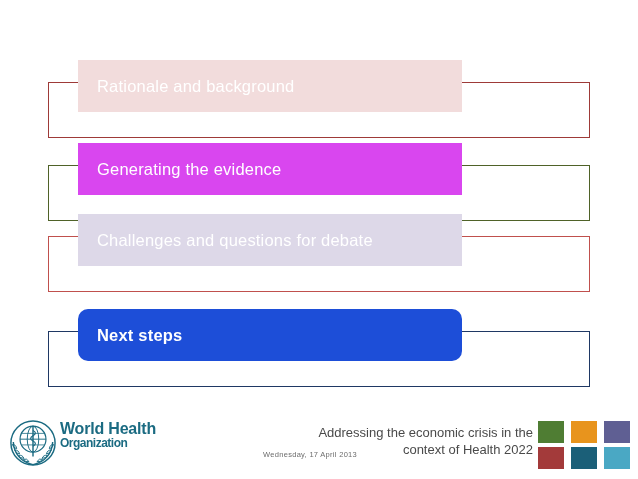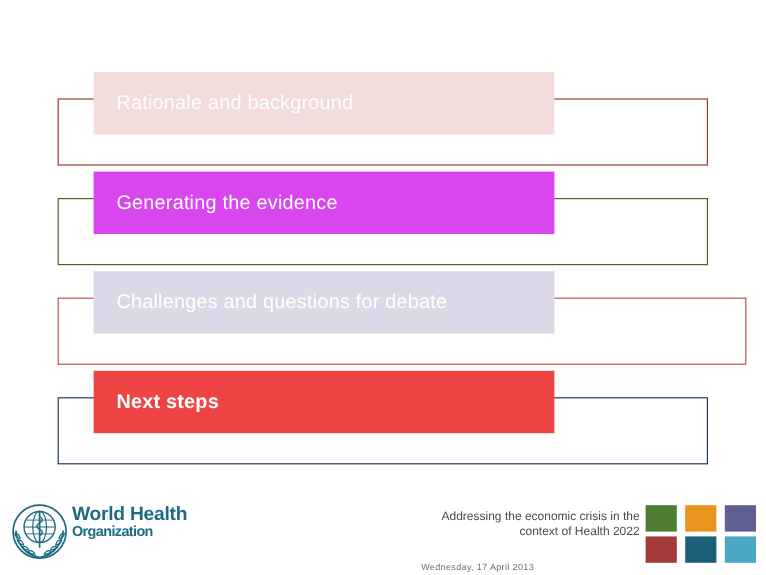--- a/index.html
+++ b/index.html
@@ -52,21 +52,21 @@
   }
   .agenda-item .label {
     font-size: 16.5px;
     letter-spacing: 0.2px;
     white-space: nowrap;
   }
 
   
   #item-0 { top: 82px; }
   #item-1 { top: 165px; }
-  #item-2 { top: 248px; padding-left: 32px; }
+  #item-2 { top: 236px; }
   #item-3 { top: 331px; }
 
   
   .footer {
     position: absolute;
     left: 0;
     top: 410px;
     width: 638px;
     height: 69px;
     background: #ffffff;
@@ -126,30 +126,30 @@
     font-weight: bold;
     letter-spacing: -0.2px;
   }
 
   .footer-title {
     position: absolute;
     right: 105px;
     top: 14px;
     width: 270px;
     text-align: right;
-    font-size: 10px;
+    font-size: 13px;
     color: #4a4a4a;
     line-height: 1.32;
   }
   .footer-date {
     position: absolute;
     right: 105px;
-    top: 58px;
+    top: 40px;
     width: 270px;
-    text-align: center;
+    text-align: left;
     font-size: 7.5px;
     color: #6d6d6d;
     letter-spacing: 0.3px;
   }
 
   .squares {
     position: absolute;
     right: 8px;
     top: 11px;
     width: 92px;
@@ -182,21 +182,21 @@
 
   <div class="agenda-item" id="item-2">
     <div class="outline" style="border-color: rgb(192, 80, 77);"></div>
     <div class="fill" style="background: rgb(221, 216, 232);">
       <span class="label" style="color: rgb(255, 255, 255); font-weight: normal;">Challenges and questions for debate</span>
     </div>
   </div>
 
   <div class="agenda-item" id="item-3">
     <div class="outline" style="border-color: rgb(31, 56, 100);"></div>
-    <div class="fill" style="background: #ef4444;">
+    <div class="fill" style="background: #1d4ed8; border-radius: 10px;">
       <span class="label" style="color: rgb(255, 255, 255); font-weight: bold;">Next steps</span>
     </div>
   </div>
 
 </div>
 
 <div class="footer">
 
   <div class="who-logo">
     <svg class="who-emblem" viewBox="0 0 100 100">

